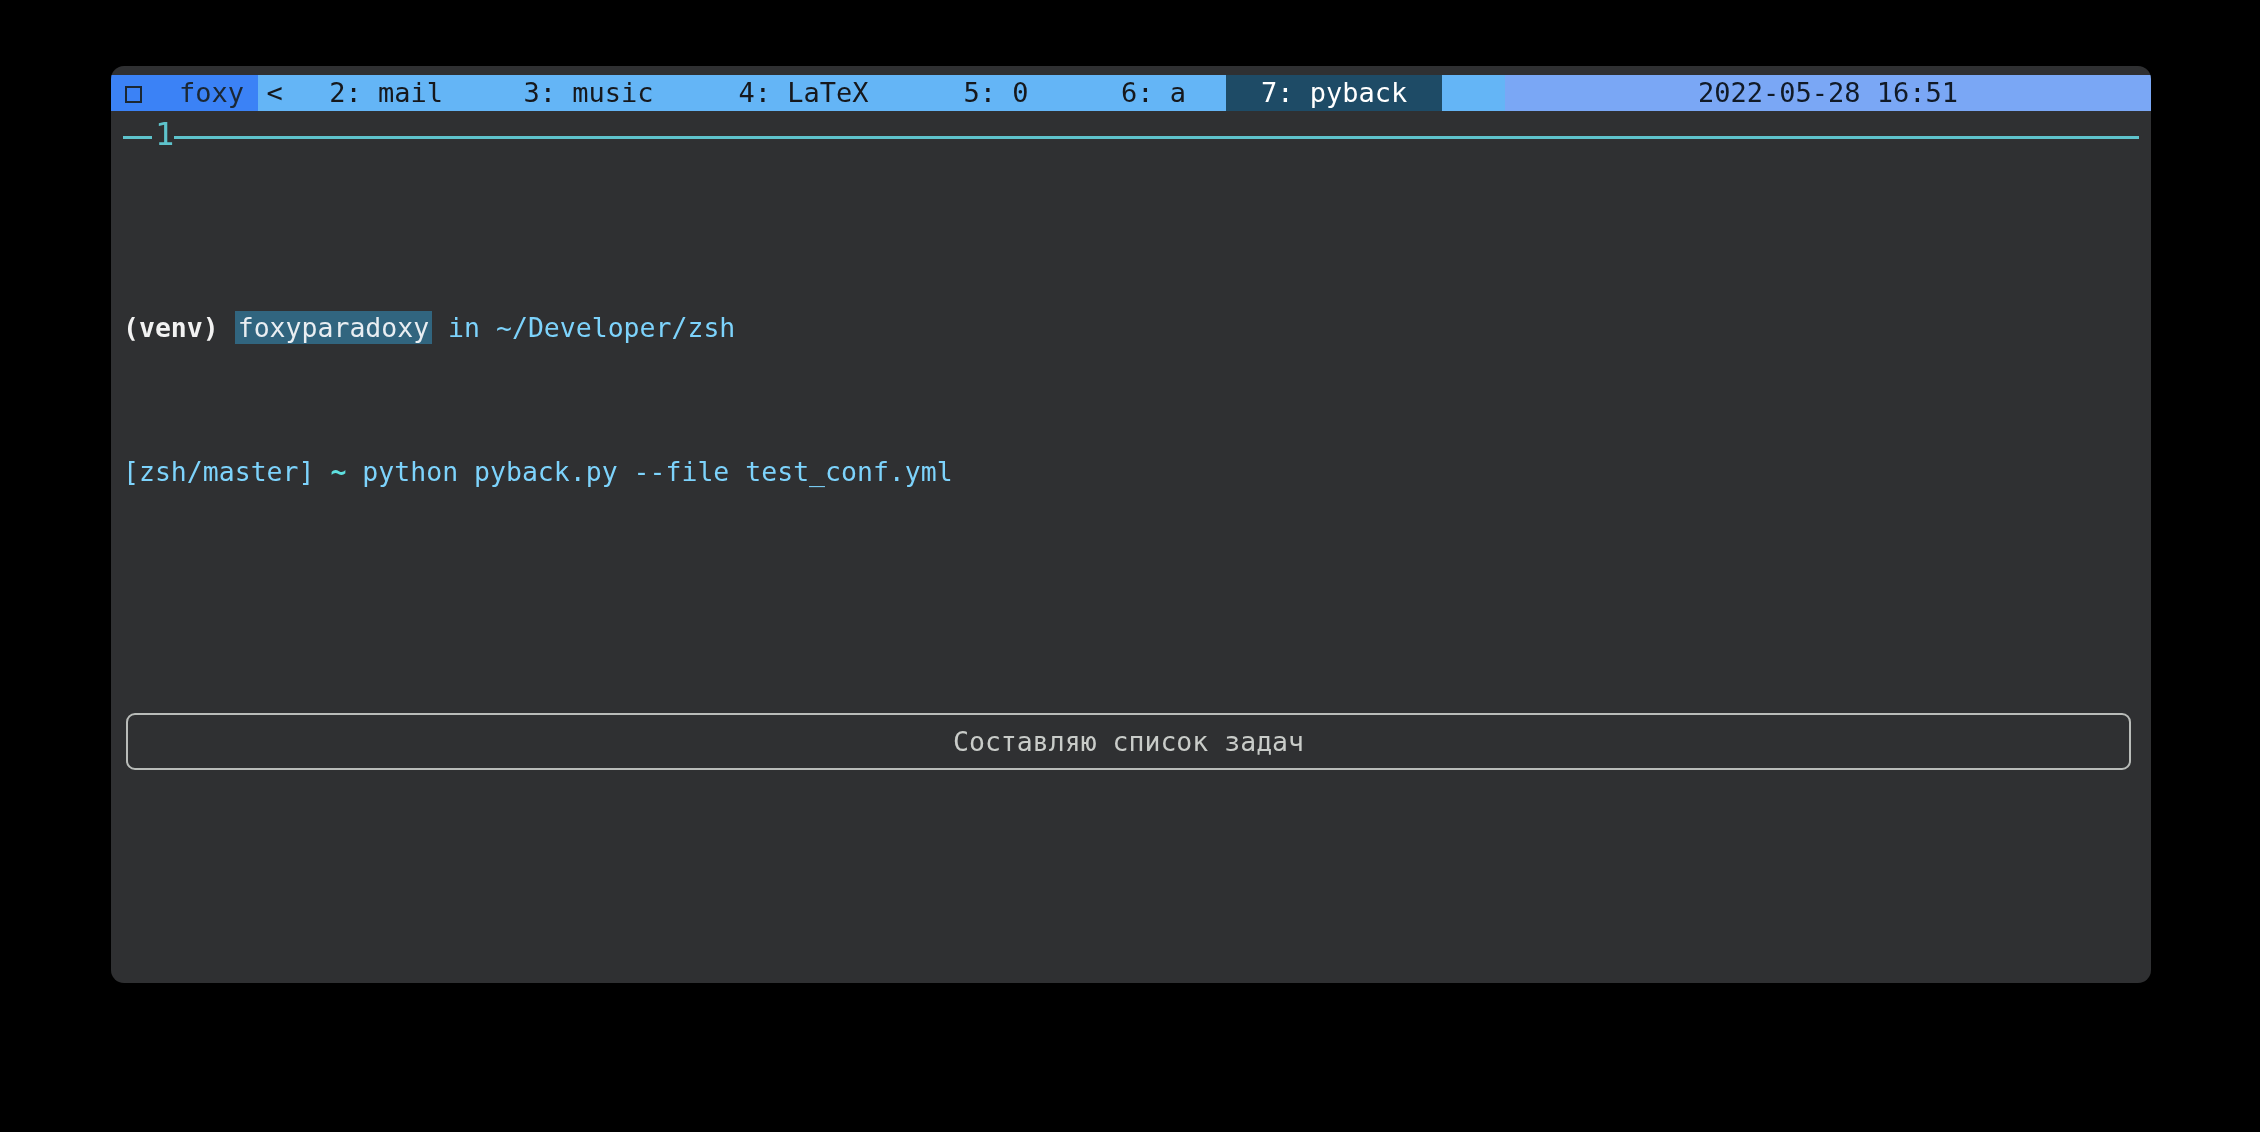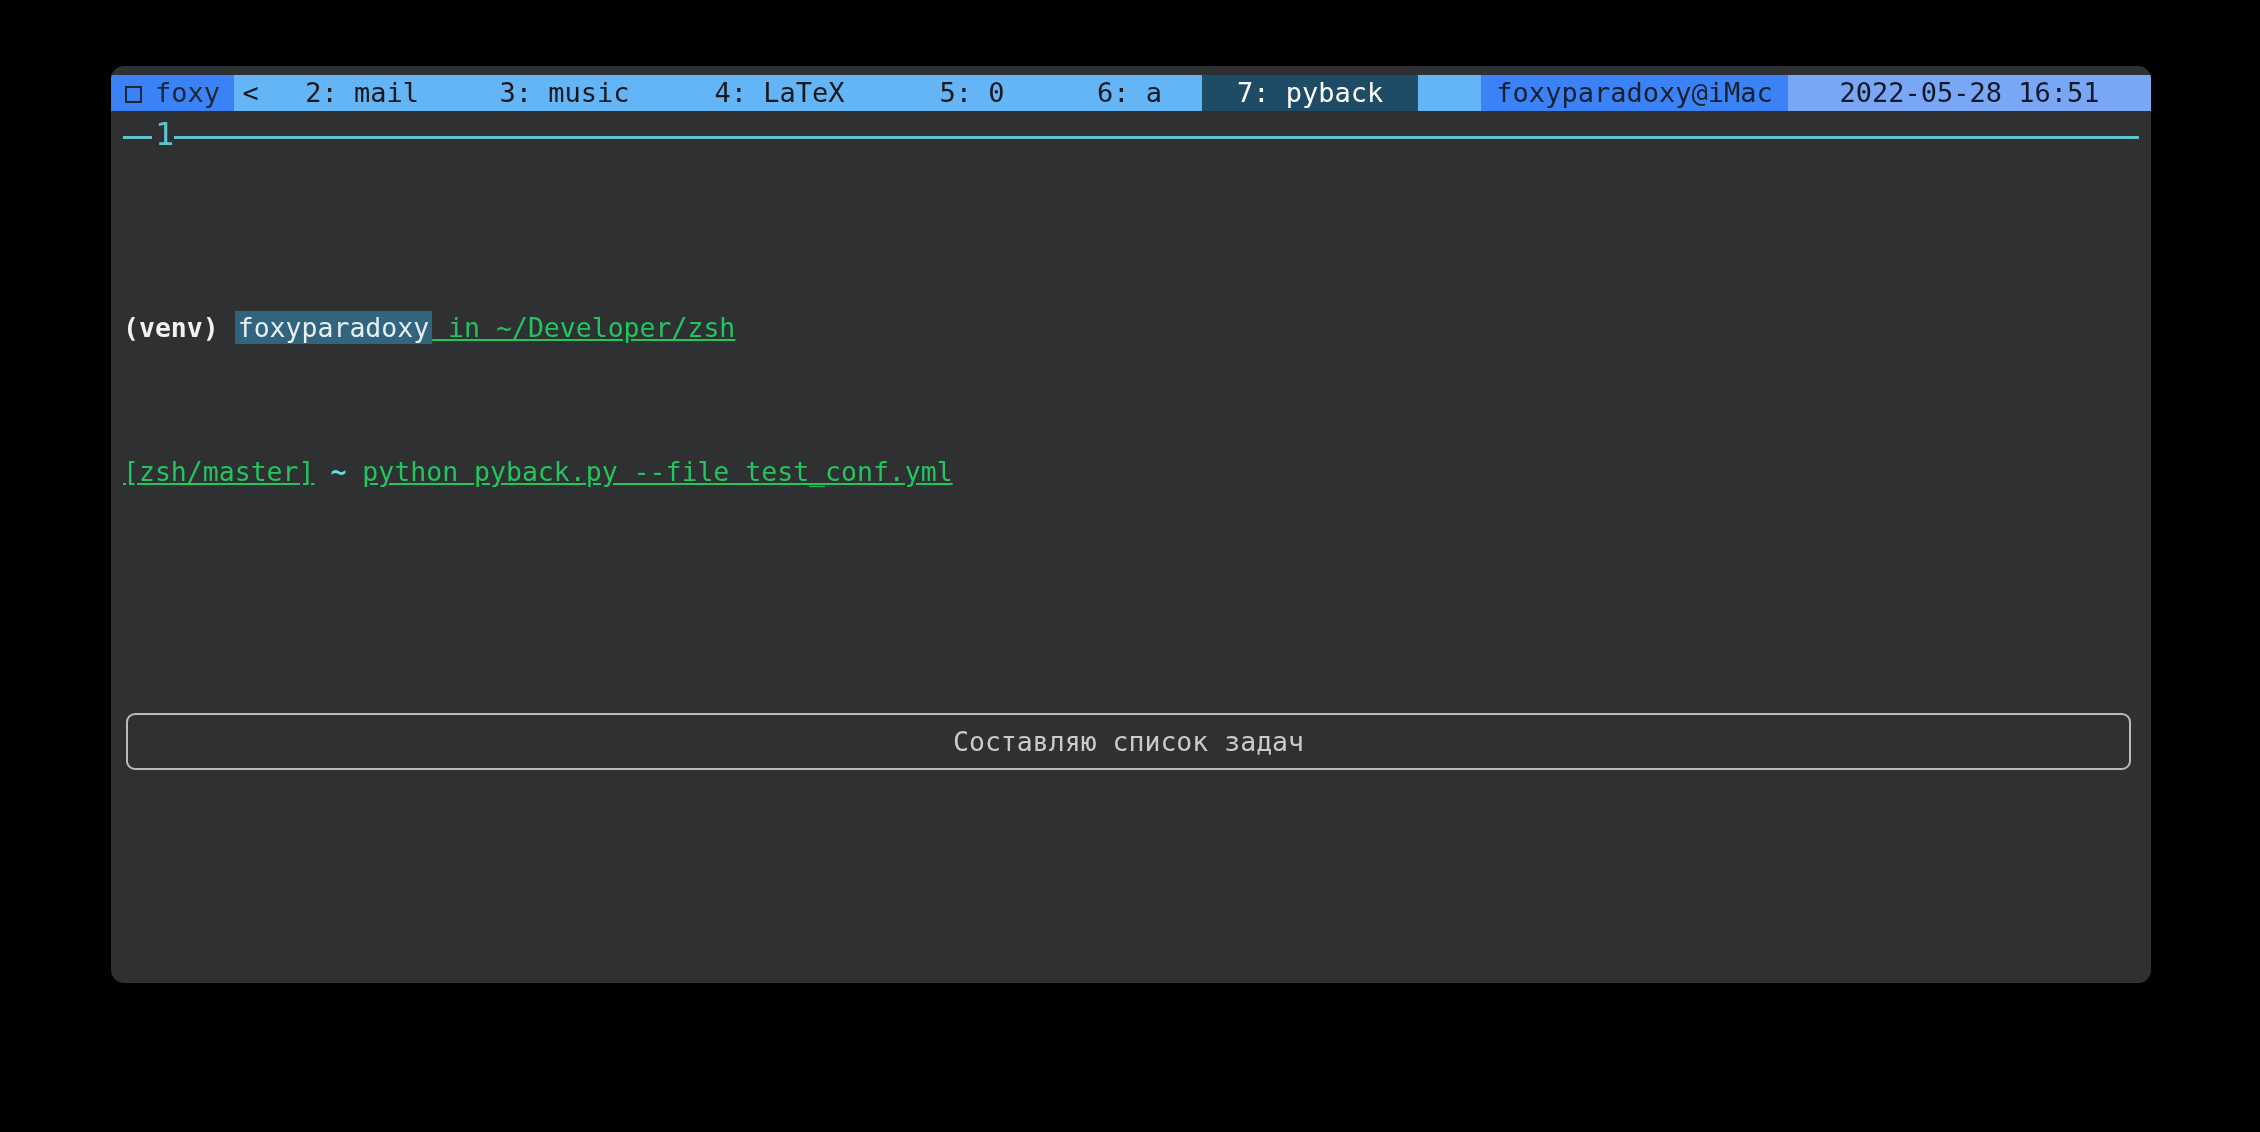--- a/index.html
+++ b/index.html
@@ -42,20 +42,21 @@
     line-height: 36px;
     white-space: pre;
   }
   .tabseg {
     display: flex;
     align-items: center;
     justify-content: center;
     height: 36px;
     white-space: pre;
     letter-spacing: 0px;
+    gap: 24px;
   }
   .tab-active-ws {
     background: #3b82f6;
     color: #1b2733;
     padding: 0 14px;
     font-weight: 400;
   }
   .tab-normal {
     background: #64b5f6;
     color: #16181c;
@@ -119,21 +120,21 @@
     width: 2020px;
     font-size: 26.5px;
     line-height: 36px;
     color: #c9ccc9;
     white-space: pre;
   }
   .line { height: 36px; white-space: pre; }
 
   .bold { font-weight: bold; }
   .c-white   { color: #f2f2f2; }
-  .c-gray    { color: #22c55e; text-decoration: underline; }
+  .c-gray    { color: #7dd3fc; }
   .c-cyan    { color: #5ee0e0; }
   .c-magenta { color: #ef6be8; }
   .c-userbg  { background: #31657f; color: #e9eef2; padding: 1px 3px; }
 
   
   .msgbox {
     position: relative;
     margin: 0;
     width: 2005px;
     height: 57px;
@@ -184,23 +185,20 @@
       <div class="tabseg tab-normal" style="width:145px;">
         <span>6: a</span>
       </div>
 
       <div class="tabseg tab-focus" style="width:216px;">
         <span>7: pyback</span>
       </div>
 
       <div class="tabseg tab-pad" style="width:63px;"></div>
 
-      <div class="tabseg tab-host" style="width:307px;">
-        <span>foxyparadoxy@iMac</span>
-      </div>
 
       <div class="tabseg tab-clock" style="flex:1 1 auto;">
         <span>2022-05-28 16:51</span>
       </div>
     </div>
 
     <div id="sep">
       <div class="rule-left"></div>
       <div class="rule-num">1</div>
       <div class="rule-right"></div>

